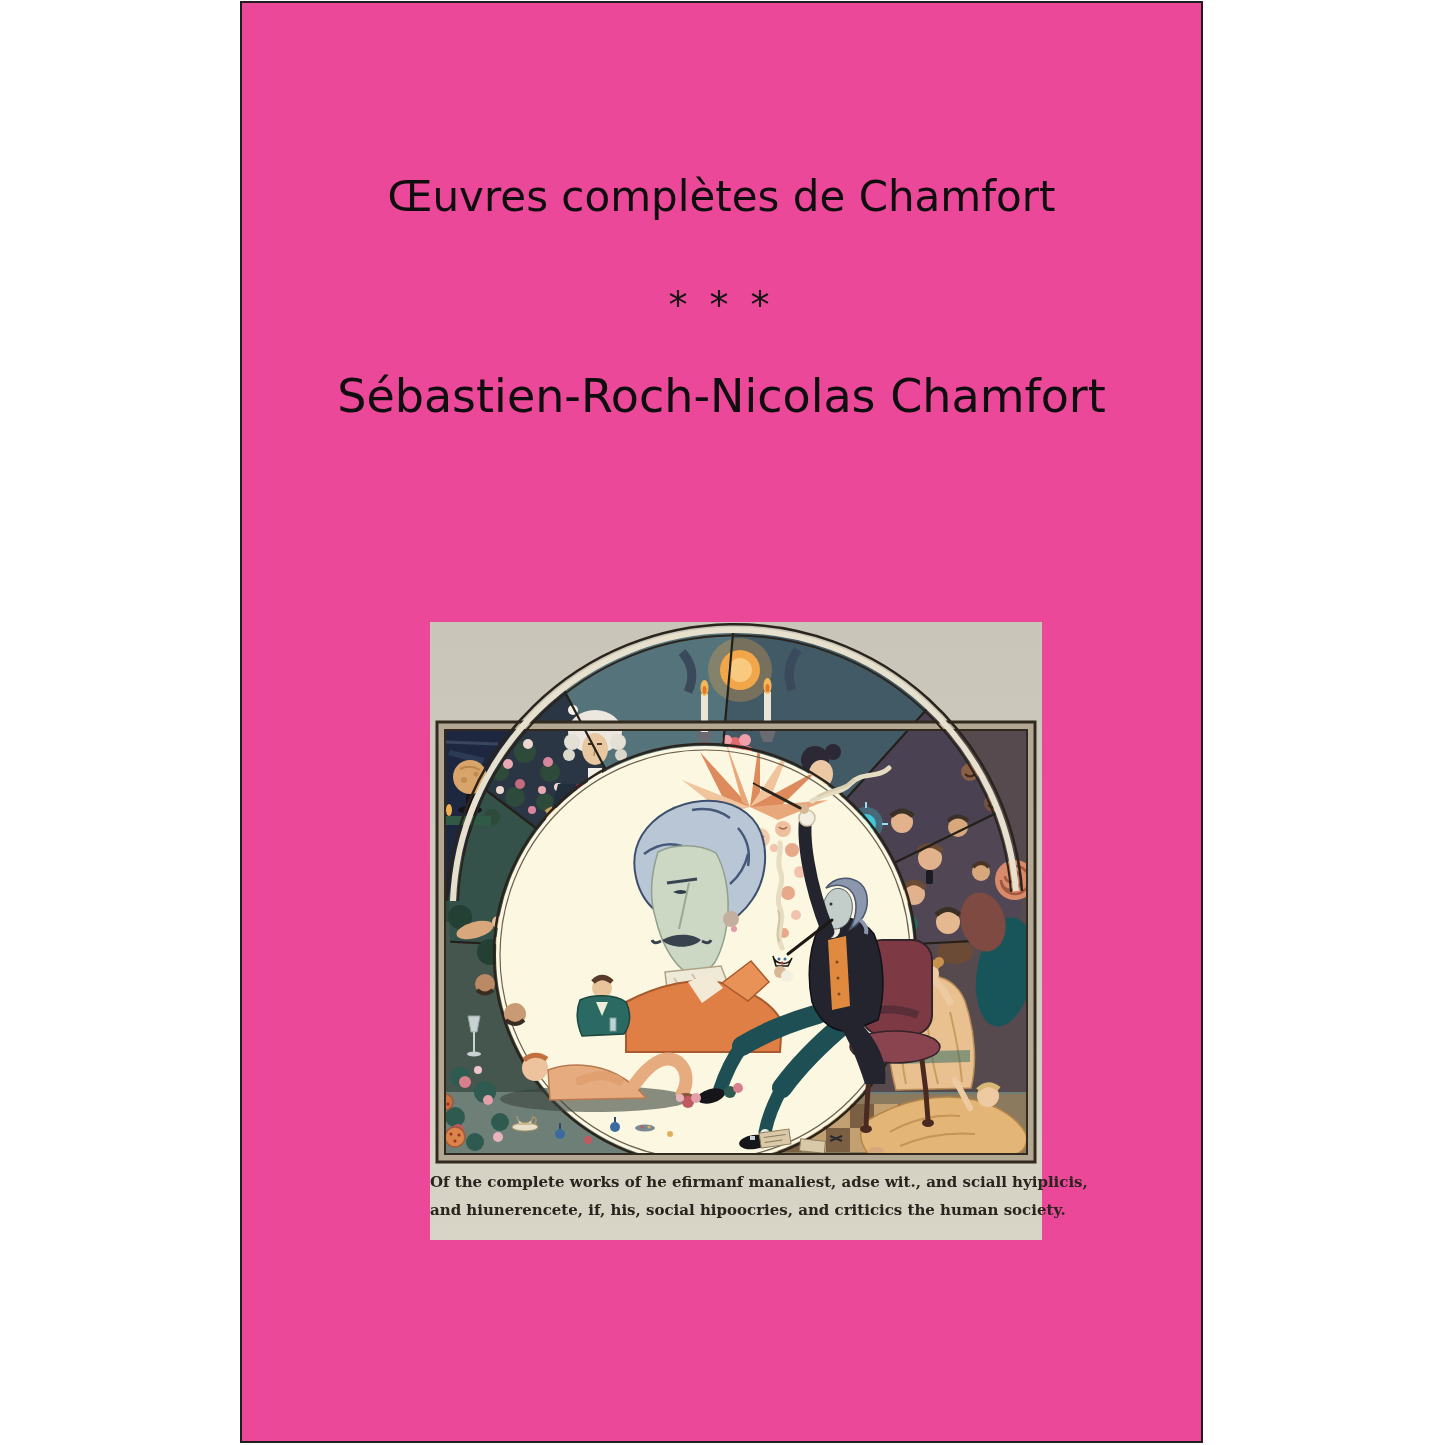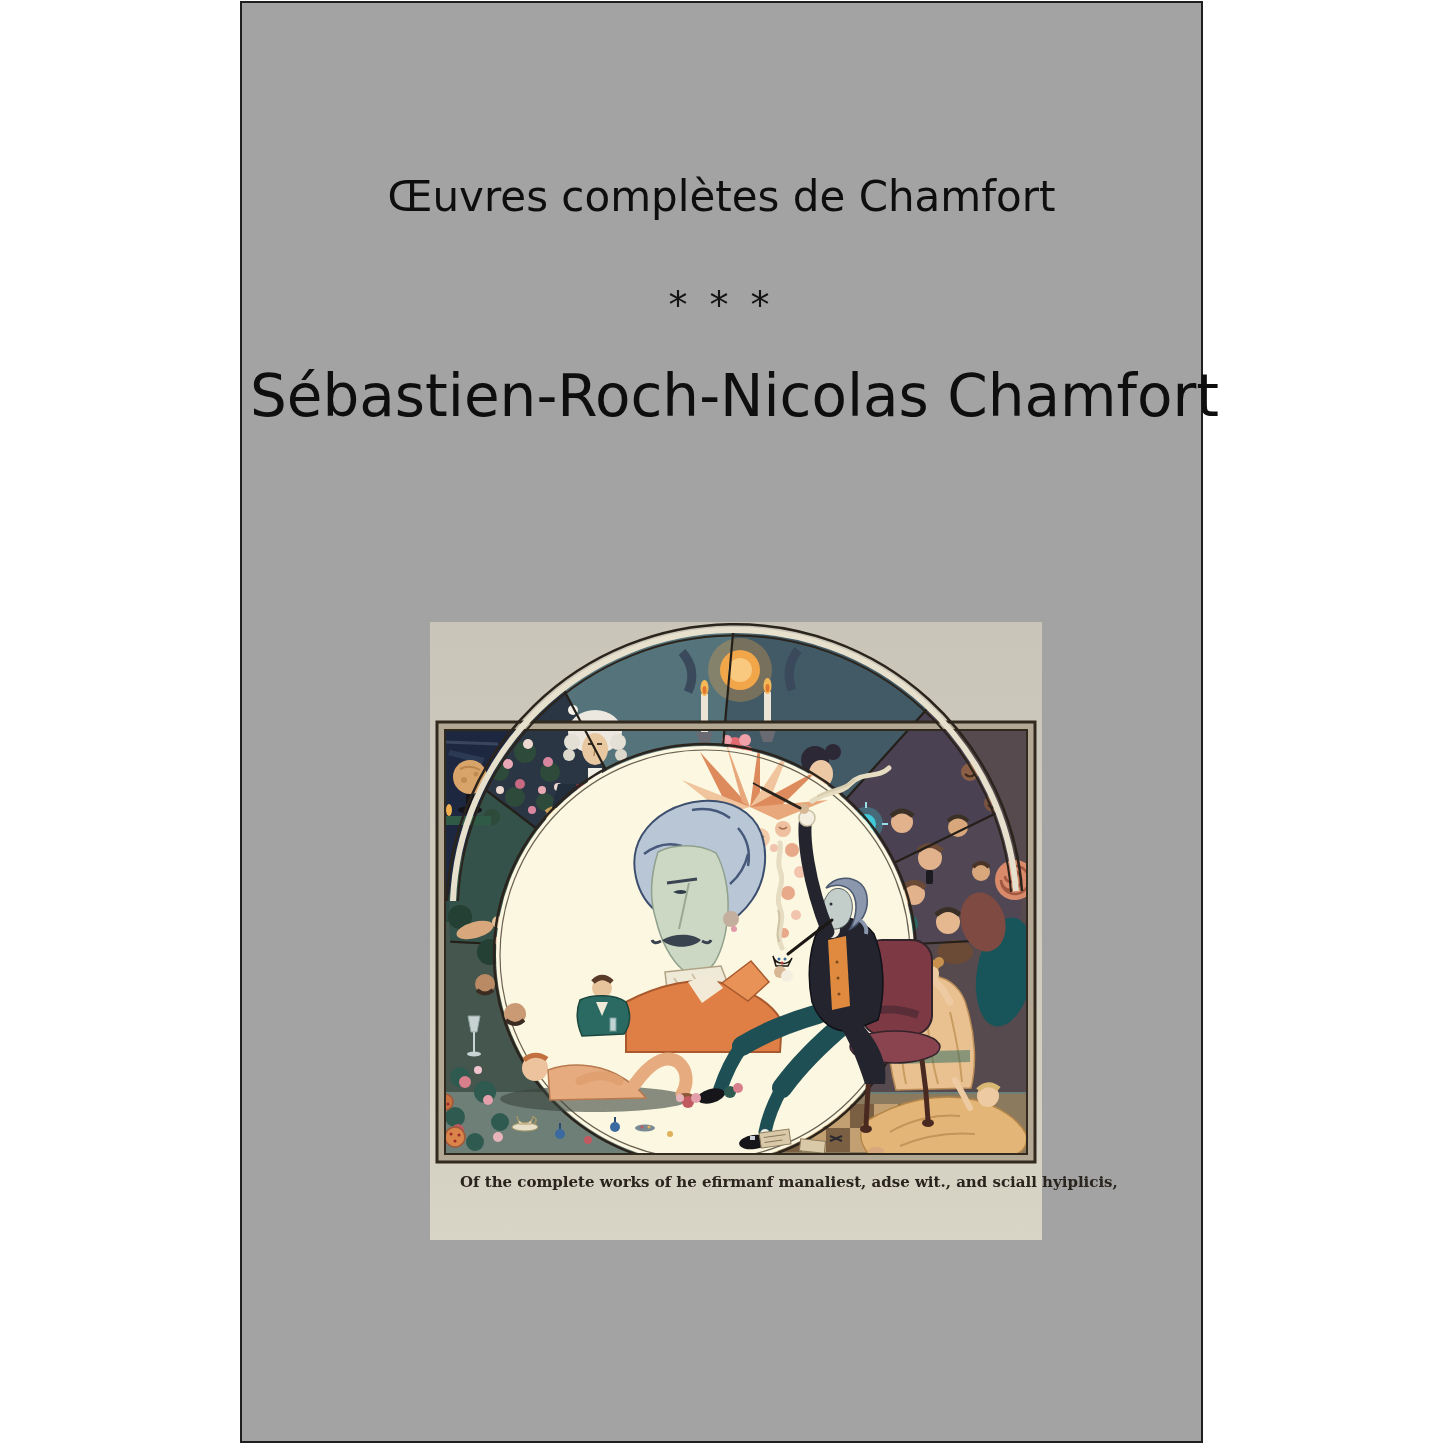--- a/index.html
+++ b/index.html
@@ -1,33 +1,33 @@
 <!DOCTYPE html>
 <html><head>
 <meta charset="utf-8">
 <style>
   html,body{margin:0;padding:0;background:#ffffff;}
   .screen{position:relative;width:1445px;height:1445px;background:#ffffff;overflow:hidden;
           font-family:"DejaVu Sans","Liberation Sans",sans-serif;}
   .cover{position:absolute;left:240px;top:1px;width:963px;height:1442px;box-sizing:border-box;
-         background:#a3a3a3;border:2px solid #1f1f1f;}
+         background:#ec4899;border:2px solid #1f1f1f;}
   .title-line{position:absolute;left:0;width:100%;text-align:center;color:#0e0e0e;
               font-size:42px;line-height:44px;white-space:nowrap;}
   .title-1{top:172px;}
   .title-2{top:216px;}
   .separator{position:absolute;left:0;top:282px;width:100%;text-align:center;color:#141414;
              font-size:38px;line-height:40px;letter-spacing:5px;}
-  .author{position:absolute;left:8px;top:368px;width:100%;text-align:left;color:#0e0e0e;
-          font-size:58px;line-height:50px;white-space:nowrap;}
+  .author{position:absolute;left:0;top:368px;width:100%;text-align:center;color:#0e0e0e;
+          font-size:46px;line-height:50px;white-space:nowrap;}
   .illustration{position:absolute;left:188px;top:619px;width:612px;height:618px;}
   .illustration svg{position:absolute;left:0;top:0;}
   .caption{position:absolute;left:0;top:546px;width:100%;text-align:center;
            font-family:"DejaVu Serif","Liberation Serif",serif;font-weight:bold;
            font-size:15px;line-height:28px;color:#2a241e;letter-spacing:0px;}
-  .caption div{white-space:nowrap;padding-left:30px;}
+  .caption div{white-space:nowrap;}
 </style>
 </head>
 <body>
 
 <div class="screen">
   <div class="cover">
 
     <div class="title-line title-1">Œuvres complètes de Chamfort</div>
     <div class="separator">* * *</div>
     <div class="author">Sébastien-Roch-Nicolas Chamfort</div>
@@ -437,17 +437,18 @@
 
         <g fill="none">
           <path d="M23,279 A282,282 0 0 1 586,269" stroke="#e6e0cc" stroke-width="6"></path>
           <path d="M17,279 A288,288 0 0 1 592,269" stroke="#2a241d" stroke-width="2.5"></path>
           <path d="M28,279 A277,277 0 0 1 581,270" stroke="#2a241d" stroke-width="2"></path>
         </g>
       </svg>
 
       <div class="caption">
         <div>Of the complete works of he efirmanf manaliest, adse wit., and sciall hyiplicis,</div>
+        <div>and hiunerencete, if, his, social hipoocries, and criticics the human society.</div>
       </div>
     </div>
 
   </div>
 </div>
 
 </body></html>

